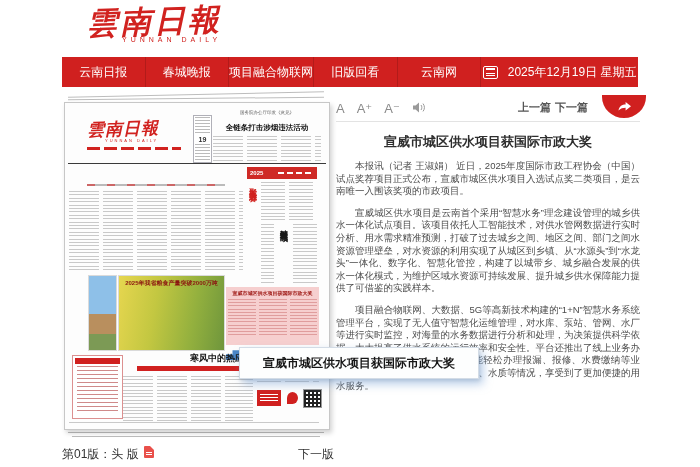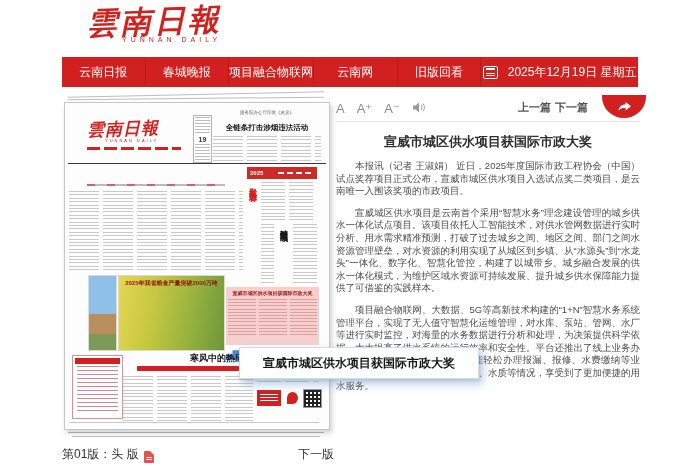--- a/index.html
+++ b/index.html
@@ -110,42 +110,42 @@
   .np-redblock::after{content:"";position:absolute;left:3px;top:4px;right:3px;height:8px;
       background:repeating-linear-gradient(#fff 0,#fff 1px,transparent 1px,transparent 3px);}
   .np-qr{position:absolute;left:238px;top:286px;width:17px;height:17px;border:1px solid #999;background:#fff;
       background-image:repeating-linear-gradient(90deg,#222 0 2px,transparent 2px 4px),
                        repeating-linear-gradient(#222 0 2px,#fff 2px 4px);}
   .abs{position:absolute;}
 
   
   .paper-footer{position:absolute;left:62px;top:444px;width:272px;height:20px;display:flex;
                 align-items:center;justify-content:space-between;font-size:12px;color:#333;}
-  .pf-left{display:flex;align-items:flex-end;gap:5px;}
+  .pf-left{display:flex;align-items:flex-start;gap:5px;}
   .pdf{width:10px;height:12px;background:#e9504a;border-radius:1px;position:relative;display:inline-block;cursor:pointer;}
   .pdf::before{content:"";position:absolute;right:0;top:0;border:2.5px solid;border-color:#fff #fff transparent transparent;}
   .pdf::after{content:"";position:absolute;left:2px;right:2px;top:6px;height:1px;background:#fff;box-shadow:0 2px 0 #fff;}
   .pf-next{cursor:pointer;}
 </style>
 </head>
 <body>
 
 <div class="page">
 
   <div class="site-logo">
     <div class="logo-cn">雲南日報</div>
     <div class="logo-en">YUNNAN DAILY</div>
   </div>
 
   <div class="nav">
     <div class="nav-item">云南日报</div>
     <div class="nav-item">春城晚报</div>
     <div class="nav-item">项目融合物联网</div>
+    <div class="nav-item">旧版回看</div>
     <div class="nav-item">云南网</div>
-    <div class="nav-item">旧版回看</div>
     <div class="nav-date-wrap">
       <span class="cal"></span>
       <span>2025年12月19日 星期五</span>
     </div>
   </div>
 
   <div class="paper-panel">
     <div class="stack-line sl1"></div>
     <div class="stack-line sl2"></div>
     <div class="stack-line sl3"></div>

